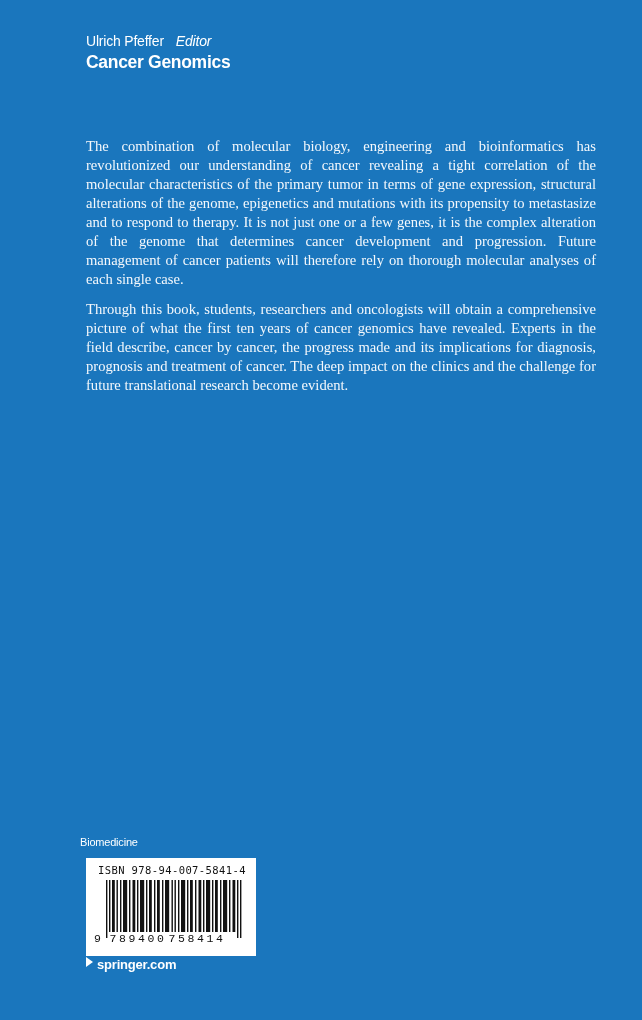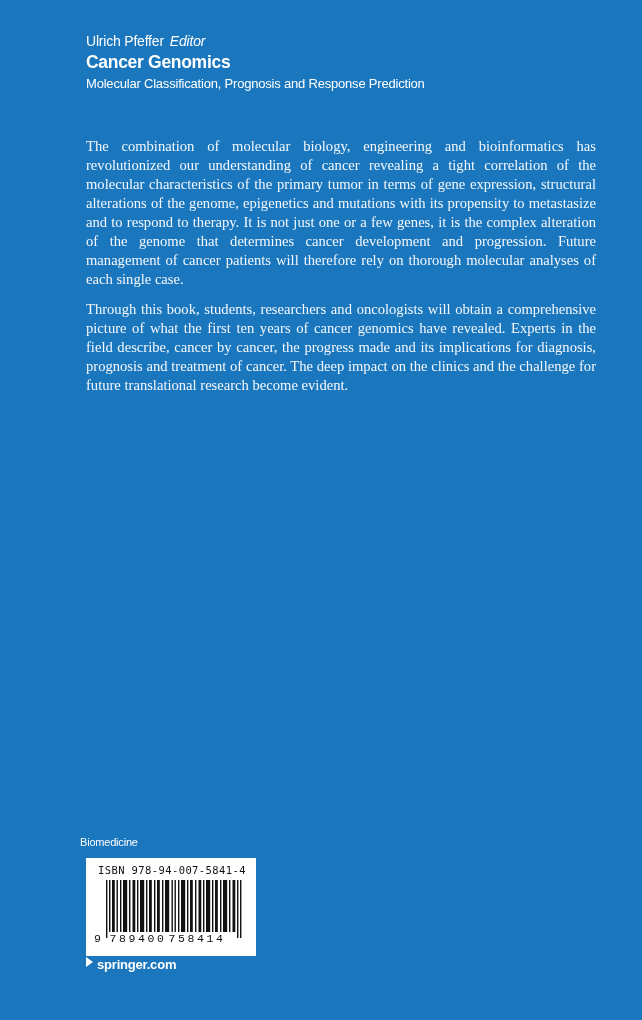--- a/index.html
+++ b/index.html
@@ -26,21 +26,21 @@
       top: 32px;
       width: 500px;
     }
     .editor-line {
       font-size: 14px;
       line-height: 18px;
       letter-spacing: -0.2px;
     }
     .editor-role {
       font-style: italic;
-      margin-left: 6px;
+      margin-left: 12px;
     }
     .title {
       font-size: 17.5px;
       font-weight: bold;
       line-height: 22px;
       margin-top: 1px;
       letter-spacing: -0.3px;
     }
     .subtitle {
       font-size: 13px;
@@ -133,21 +133,20 @@
     }
   </style>
 </head>
 <body>
 
 <div class="header sans">
   <div class="editor-line">
     <span>Ulrich Pfeffer</span><span class="editor-role">Editor</span>
   </div>
   <div class="title">Cancer Genomics</div>
-  <div class="subtitle">Molecular Classification, Prognosis and Response Prediction</div>
 </div>
 
 <div class="para para1 serif">The combination of molecular biology, engineering and bioinformatics has revolutionized our understanding of cancer revealing a tight correlation of the molecular characteristics of the primary tumor in terms of gene expression, structural alterations of the genome, epigenetics and mutations with its propensity to metastasize and to respond to therapy. It is not just one or a few genes, it is the complex alteration of the genome that determines cancer development and progression. Future management of cancer patients will therefore rely on thorough molecular analyses of each single case.</div>
 <div class="para para2 serif">Through this book, students, researchers and oncologists will obtain a comprehensive picture of what the first ten years of cancer genomics have revealed. Experts in the field describe, cancer by cancer, the progress made and its implications for diagnosis, prognosis and treatment of cancer. The deep impact on the clinics and the challenge for future translational research become evident.</div>
 
 <div class="series sans">Biomedicine</div>
 
 <div class="barcode-box">
   <div class="isbn">ISBN 978-94-007-5841-4</div>
   <svg class="bars" viewBox="0 0 140 58" preserveAspectRatio="none">

